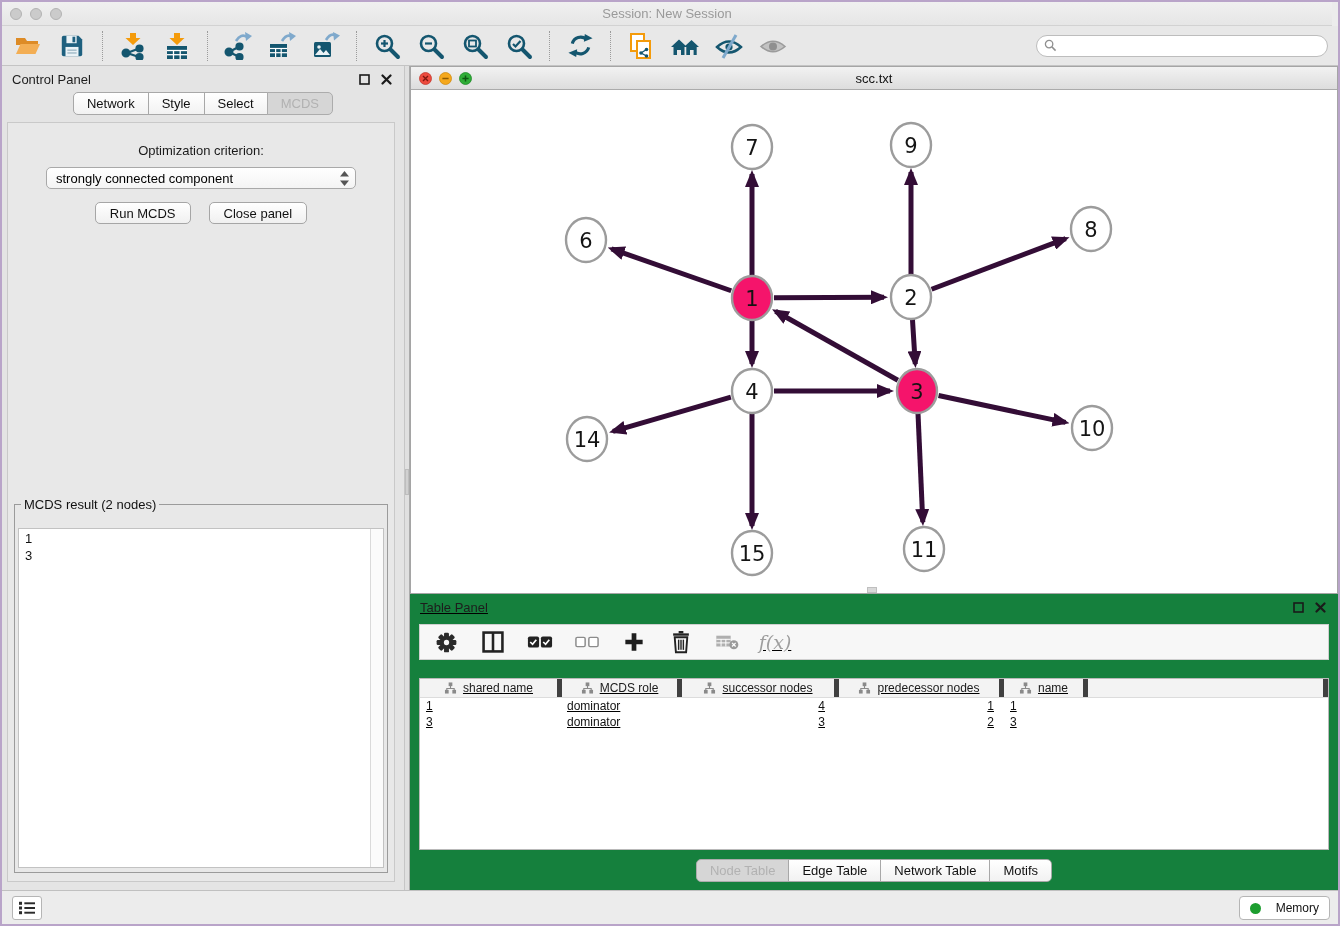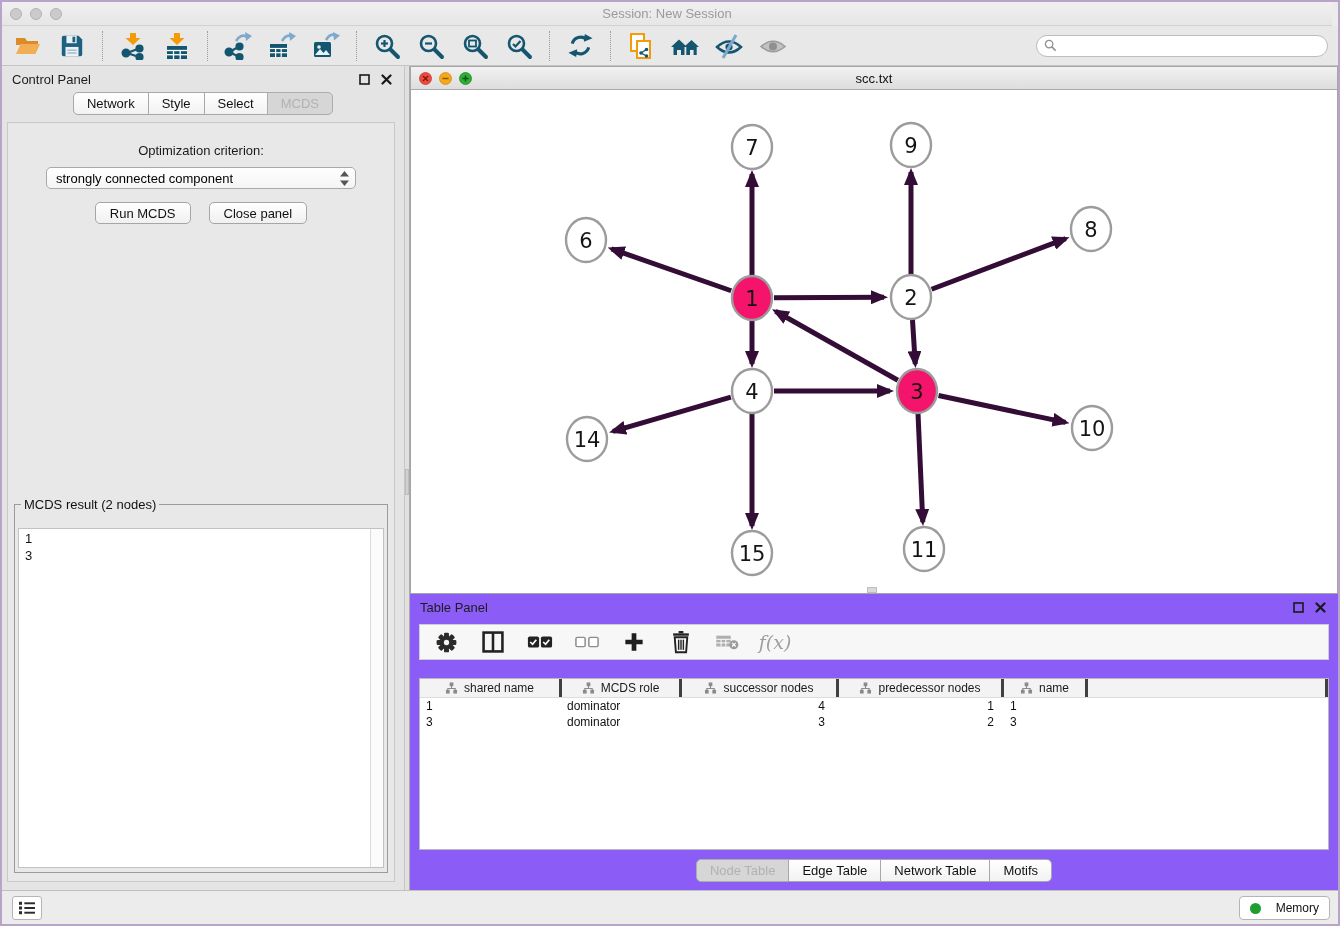--- a/index.html
+++ b/index.html
@@ -62,30 +62,30 @@
   
   .network-window { position:absolute; top:64px; left:408px; right:0; height:528px;
     border:1px solid #A5A5A5; background:#FFF; }
   .net-titlebar { height:23px; background:linear-gradient(#F2F2F2,#DDDDDD); border-bottom:1px solid #ABABAB;
     display:flex; align-items:center; position:relative; }
   .net-lights { display:flex; gap:7px; margin-left:8px; }
   .net-title { position:absolute; left:0; right:0; text-align:center; font-size:13px; color:#111; }
   .net-canvas { position:absolute; top:23px; left:0; right:0; bottom:0; background:#FFF; overflow:hidden; }
   .h-handle { position:absolute; bottom:0; left:456px; width:10px; height:6px; background:#D9D9D9; border:1px solid #BFBFBF; }
   
-  .table-panel { position:absolute; top:592px; left:408px; right:0; bottom:34px; background:#8b5cf6; }
+  .table-panel { position:absolute; top:592px; left:408px; right:0; bottom:34px; background:#15803d;text-decoration:underline; }
   .tp-header { height:26px; display:flex; align-items:center; padding:0 12px 0 10px; }
   .tp-toolbar { margin:4px 9px 0 9px; height:36px; background:#F7F7F7; border:1px solid #CFCFCF;
     display:flex; align-items:center; padding-left:13px; gap:21px; }
   .tp-btn { width:26px; height:26px; display:flex; align-items:center; justify-content:center; }
   .fx-label { font-family:"DejaVu Serif", serif; font-style:italic; font-size:19px; color:#9E9E9E; }
   .tp-table { margin:18px 9px 0 9px; height:172px; border:1px solid #B9B9B9; background:#FFF; overflow:hidden; }
   .thead { display:flex; height:19px; background:#F3F3F3; border-bottom:1px solid #DCDCDC; }
   .th { display:flex; align-items:center; justify-content:center; gap:6px; font-size:12px; color:#1A1A1A;
-    border-right:3px solid #404040; overflow:hidden; }
+    border-right:5px solid #404040; overflow:hidden; }
   .trow { display:flex; height:16px; align-items:center; font-size:12px; color:#111; }
   .td { overflow:hidden; white-space:nowrap; }
   .tp-tabs { position:absolute; bottom:8px; left:0; right:0; display:flex; justify-content:center; }
   
   .statusbar { position:absolute; bottom:0; left:0; right:0; height:34px; background:#ECECEC; border-top:1px solid #C0C0C0; }
   .list-button { position:absolute; left:10px; top:5px; width:30px; height:24px; background:#FFF;
     border:1px solid #B5B5B5; border-radius:3px; display:flex; align-items:center; justify-content:center; }
   .memory-button { position:absolute; right:8px; top:5px; height:24px; background:#FFF;
     border:1px solid #B5B5B5; border-radius:4px; display:flex; align-items:center; gap:15px; padding:0 10px; font-size:12px; color:#111; }
   .mem-dot { width:11px; height:11px; border-radius:50%; background:#1D9E2F; }

